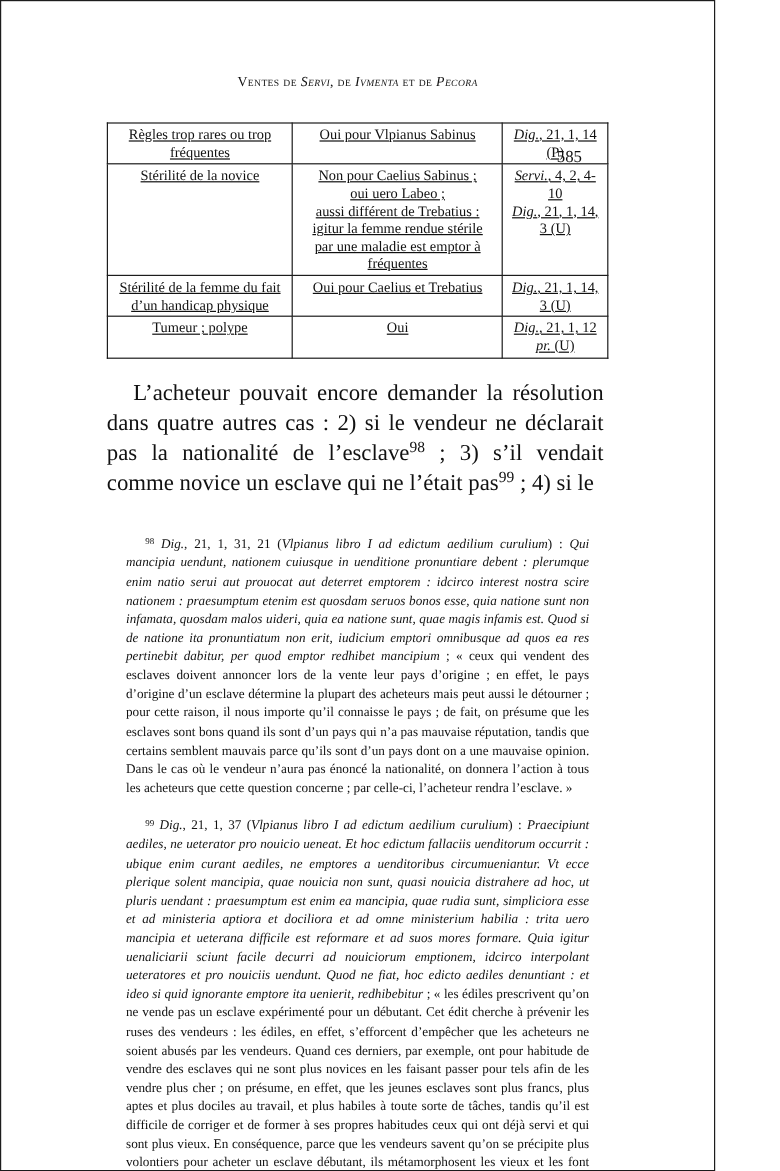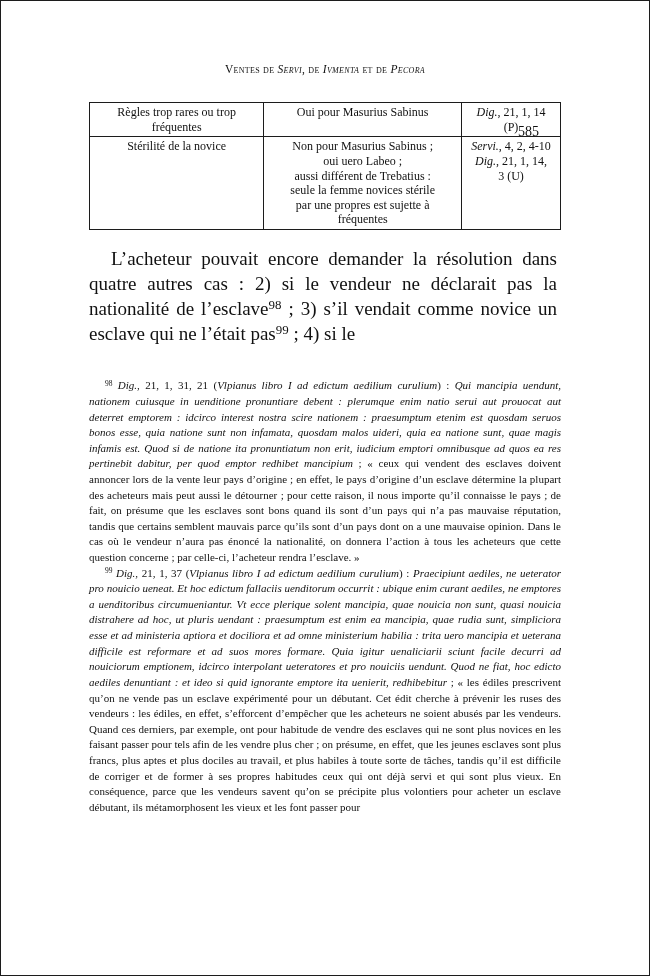--- a/index.html
+++ b/index.html
@@ -1,17 +1,17 @@
 <!DOCTYPE html>
 <html><head>
 <meta charset="utf-8">
 <style>
   html, body { margin: 0; padding: 0; background: #ffffff; }
   .page {
-    width: 650px;
+    width: 596px;
     height: 976px;
     box-sizing: border-box;
     border: 1px solid #1c1c1c;
     background: #ffffff;
     color: #111111;
     font-family: "Liberation Serif", "DejaVu Serif", serif;
     padding: 62px 88px 0 88px;
     overflow: hidden;
     position: relative;
   }
@@ -31,20 +31,21 @@
     font-size: 14px;
     letter-spacing: 0;
     margin-top: 44px;
   }
   table.defects-table {
     width: 100%;
     border-collapse: collapse;
     margin-top: 24px;
     font-size: 12px;
     line-height: 1.22;
+    text-decoration: underline;
   }
   table.defects-table td {
     border: 1px solid #1c1c1c;
     text-align: center;
     vertical-align: top;
     padding: 2px 5px;
   }
   .italic { font-style: italic; }
   sup {
     font-size: 0.68em;
@@ -59,48 +60,58 @@
     line-height: 1.32;
     text-align: justify;
     text-indent: 22px;
   }
   .footnotes {
     margin-top: 32px;
     font-size: 11px;
     line-height: 1.42;
     text-align: justify;
   }
-  .footnote { margin: 0; text-indent: 16px; }
+  .footnote { margin: 16px; text-indent: 16px; }
 </style>
 </head>
 <body>
 
 <div class="page">
 
   <div class="page-header">
     <div class="running-title"><span>Ventes de </span><span class="italic">Servi</span><span>, de </span><span class="italic">Ivmenta</span><span> et de </span><span class="italic">Pecora</span></div>
     <div class="page-number">585</div>
   </div>
 
   <table class="defects-table">
     <colgroup>
       <col style="width:37%">
       <col style="width:42%">
       <col style="width:21%">
     </colgroup>
     <tbody>
       <tr>
         <td>Règles trop rares ou trop fréquentes</td>
-        <td>Oui pour Masurius Sabinus</td>
+        <td>Oui pour Vlpianus Sabinus</td>
         <td><span class="italic">Dig.</span><span>, 21, 1, 14</span><br><span>(P)</span></td>
       </tr>
       <tr>
         <td>Stérilité de la novice</td>
-        <td><span>Non pour Masurius Sabinus ;</span><br><span>oui uero Labeo ;</span><br><span>aussi différent de Trebatius :</span><br><span>seule la femme novices stérile</span><br><span>par une propres est sujette à</span><br><span>fréquentes</span></td>
+        <td><span>Non pour Caelius Sabinus ;</span><br><span>oui uero Labeo ;</span><br><span>aussi différent de Trebatius :</span><br><span>igitur la femme rendue stérile</span><br><span>par une maladie est emptor à</span><br><span>fréquentes</span></td>
         <td><span class="italic">Servi.</span><span>, 4, 2, 4-10</span><br><span class="italic">Dig.</span><span>, 21, 1, 14,</span><br><span>3 (U)</span></td>
+      </tr>
+      <tr>
+        <td>Stérilité de la femme du fait d’un handicap physique</td>
+        <td>Oui pour Caelius et Trebatius</td>
+        <td><span class="italic">Dig.</span><span>, 21, 1, 14,</span><br><span>3 (U)</span></td>
+      </tr>
+      <tr>
+        <td>Tumeur ; polype</td>
+        <td>Oui</td>
+        <td><span class="italic">Dig.</span><span>, 21, 1, 12</span><br><span class="italic">pr.</span><span> (U)</span></td>
       </tr>
     </tbody>
   </table>
 
   <p class="body-paragraph"><span>L’acheteur pouvait encore demander la résolution dans quatre autres cas : 2) si le vendeur ne déclarait pas la nationalité de l’esclave</span><sup>98</sup><span> ; 3) s’il vendait comme novice un esclave qui ne l’était pas</span><sup>99</sup><span> ; 4) si le</span></p>
 
   <div class="footnotes">
     <p class="footnote"><sup>98</sup><span> </span><span class="italic">Dig.</span><span>, 21, 1, 31, 21 (</span><span class="italic">Vlpianus libro I ad edictum aedilium curulium</span><span>) : </span><span class="italic">Qui mancipia uendunt, nationem cuiusque in uenditione pronuntiare debent : plerumque enim natio serui aut prouocat aut deterret emptorem : idcirco interest nostra scire nationem : praesumptum etenim est quosdam seruos bonos esse, quia natione sunt non infamata, quosdam malos uideri, quia ea natione sunt, quae magis infamis est. Quod si de natione ita pronuntiatum non erit, iudicium emptori omnibusque ad quos ea res pertinebit dabitur, per quod emptor redhibet mancipium</span><span> ; « ceux qui vendent des esclaves doivent annoncer lors de la vente leur pays d’origine ; en effet, le pays d’origine d’un esclave détermine la plupart des acheteurs mais peut aussi le détourner ; pour cette raison, il nous importe qu’il connaisse le pays ; de fait, on présume que les esclaves sont bons quand ils sont d’un pays qui n’a pas mauvaise réputation, tandis que certains semblent mauvais parce qu’ils sont d’un pays dont on a une mauvaise opinion. Dans le cas où le vendeur n’aura pas énoncé la nationalité, on donnera l’action à tous les acheteurs que cette question concerne ; par celle-ci, l’acheteur rendra l’esclave. »</span></p>
     <p class="footnote"><sup>99</sup><span> </span><span class="italic">Dig.</span><span>, 21, 1, 37 (</span><span class="italic">Vlpianus libro I ad edictum aedilium curulium</span><span>) : </span><span class="italic">Praecipiunt aediles, ne ueterator pro nouicio ueneat. Et hoc edictum fallaciis uenditorum occurrit : ubique enim curant aediles, ne emptores a uenditoribus circumueniantur. Vt ecce plerique solent mancipia, quae nouicia non sunt, quasi nouicia distrahere ad hoc, ut pluris uendant : praesumptum est enim ea mancipia, quae rudia sunt, simpliciora esse et ad ministeria aptiora et dociliora et ad omne ministerium habilia : trita uero mancipia et ueterana difficile est reformare et ad suos mores formare. Quia igitur uenaliciarii sciunt facile decurri ad nouiciorum emptionem, idcirco interpolant ueteratores et pro nouiciis uendunt. Quod ne fiat, hoc edicto aediles denuntiant : et ideo si quid ignorante emptore ita uenierit, redhibebitur</span><span> ; « les édiles prescrivent qu’on ne vende pas un esclave expérimenté pour un débutant. Cet édit cherche à prévenir les ruses des vendeurs : les édiles, en effet, s’efforcent d’empêcher que les acheteurs ne soient abusés par les vendeurs. Quand ces derniers, par exemple, ont pour habitude de vendre des esclaves qui ne sont plus novices en les faisant passer pour tels afin de les vendre plus cher ; on présume, en effet, que les jeunes esclaves sont plus francs, plus aptes et plus dociles au travail, et plus habiles à toute sorte de tâches, tandis qu’il est difficile de corriger et de former à ses propres habitudes ceux qui ont déjà servi et qui sont plus vieux. En conséquence, parce que les vendeurs savent qu’on se précipite plus volontiers pour acheter un esclave débutant, ils métamorphosent les vieux et les font passer pour</span></p>
   </div>

